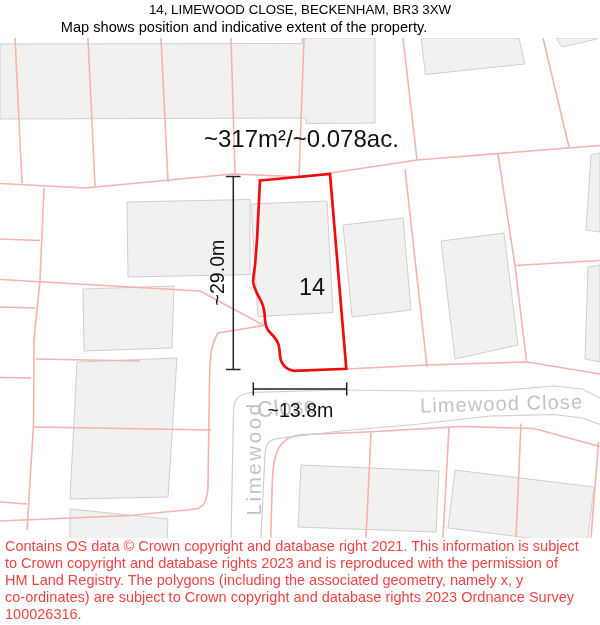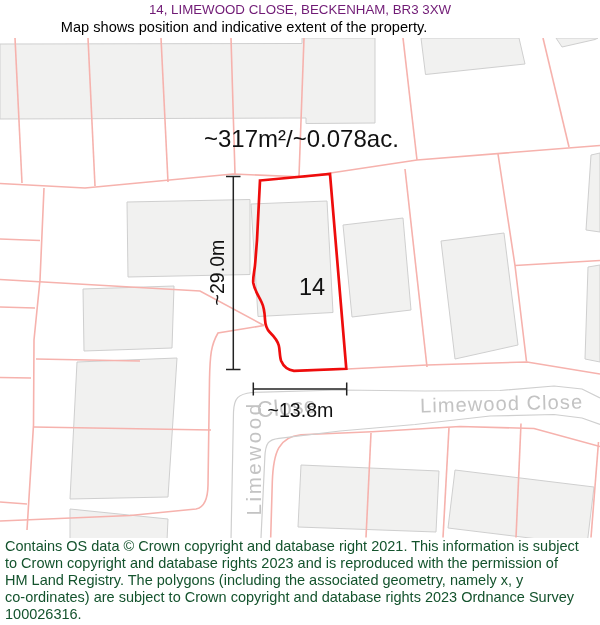--- a/index.html
+++ b/index.html
@@ -1,20 +1,20 @@
 <!DOCTYPE html>
 <html><head>
 <meta charset="utf-8">
 <style>
   html,body{margin:0;padding:0;background:#fff;}
   body{width:600px;height:625px;font-family:"Liberation Sans",sans-serif;position:relative;overflow:hidden;}
-  .hdr1{position:absolute;top:1.5px;left:0;width:600px;text-align:center;font-size:13.3px;color:#701a75;}
+  .hdr1{position:absolute;top:1.5px;left:0;width:600px;text-align:center;font-size:13.3px;color:#000000;}
   .hdr2{position:absolute;top:19px;left:0;width:488px;text-align:center;font-size:14.6px;color:#000;}
   .map{position:absolute;top:38px;left:0;}
-  .ftr{position:absolute;top:537.5px;left:5px;width:595px;font-size:14.5px;line-height:17.05px;color:#14532d;}
+  .ftr{position:absolute;top:537.5px;left:5px;width:595px;font-size:14.5px;line-height:17.05px;color:#ef4444;}
 </style>
 </head>
 <body>
 <div class="hdr1">14, LIMEWOOD CLOSE, BECKENHAM, BR3 3XW</div>
 <div class="hdr2">Map shows position and indicative extent of the property.</div>
 <div class="map">
 <svg width="600" height="500" viewBox="0 38 600 500" xmlns="http://www.w3.org/2000/svg">
 
   <g fill="#f1f1f0" stroke="#cfcfcf" stroke-width="1">
     <path d="M0,44 L302,43.5 L302,38 L375,38 L375,123 L306,123.5 L306,118 L0,119 Z"></path>

